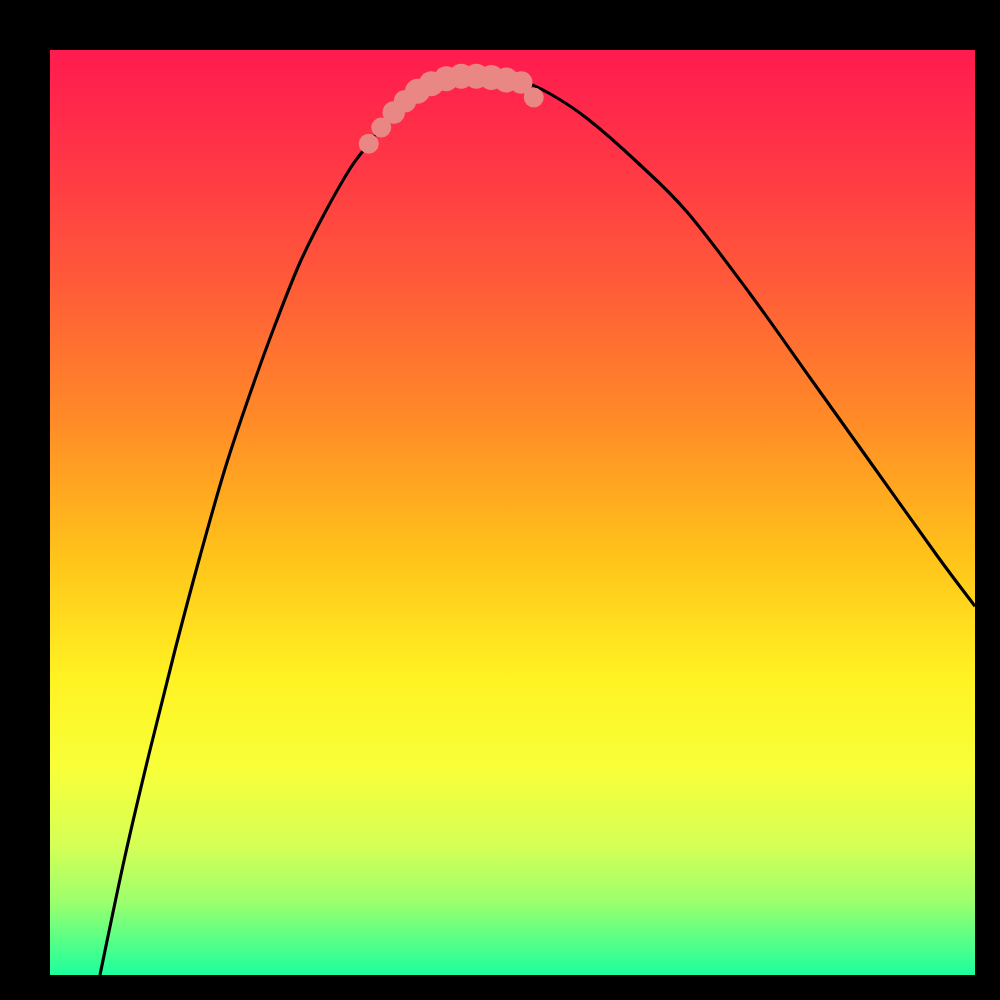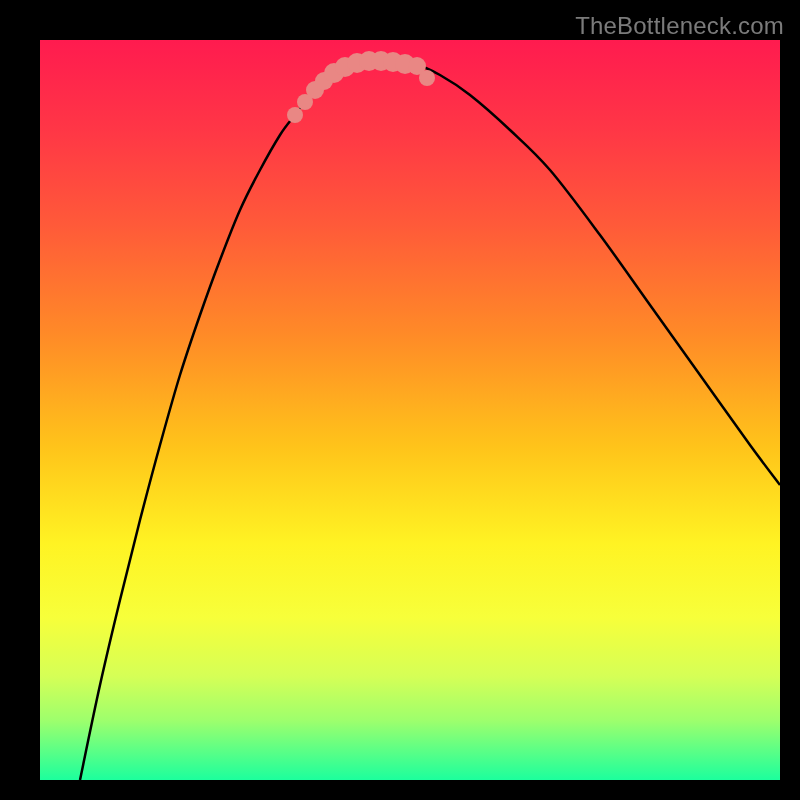--- a/index.html
+++ b/index.html
@@ -70,14 +70,13 @@
           <circle cx="317" cy="23" r="10" fill="#e98784"></circle>
           <circle cx="329" cy="21" r="10" fill="#e98784"></circle>
           <circle cx="341" cy="21" r="10" fill="#e98784"></circle>
           <circle cx="353" cy="22" r="10" fill="#e98784"></circle>
           <circle cx="365" cy="24" r="10" fill="#e98784"></circle>
           <circle cx="377" cy="26" r="9" fill="#e98784"></circle>
           <circle cx="387" cy="38" r="8" fill="#e98784"></circle>
         </g>
     </svg>
   </div>
-  <div class="watermark">TheBottleneck.com</div>
 </div>
 
 </body></html>

